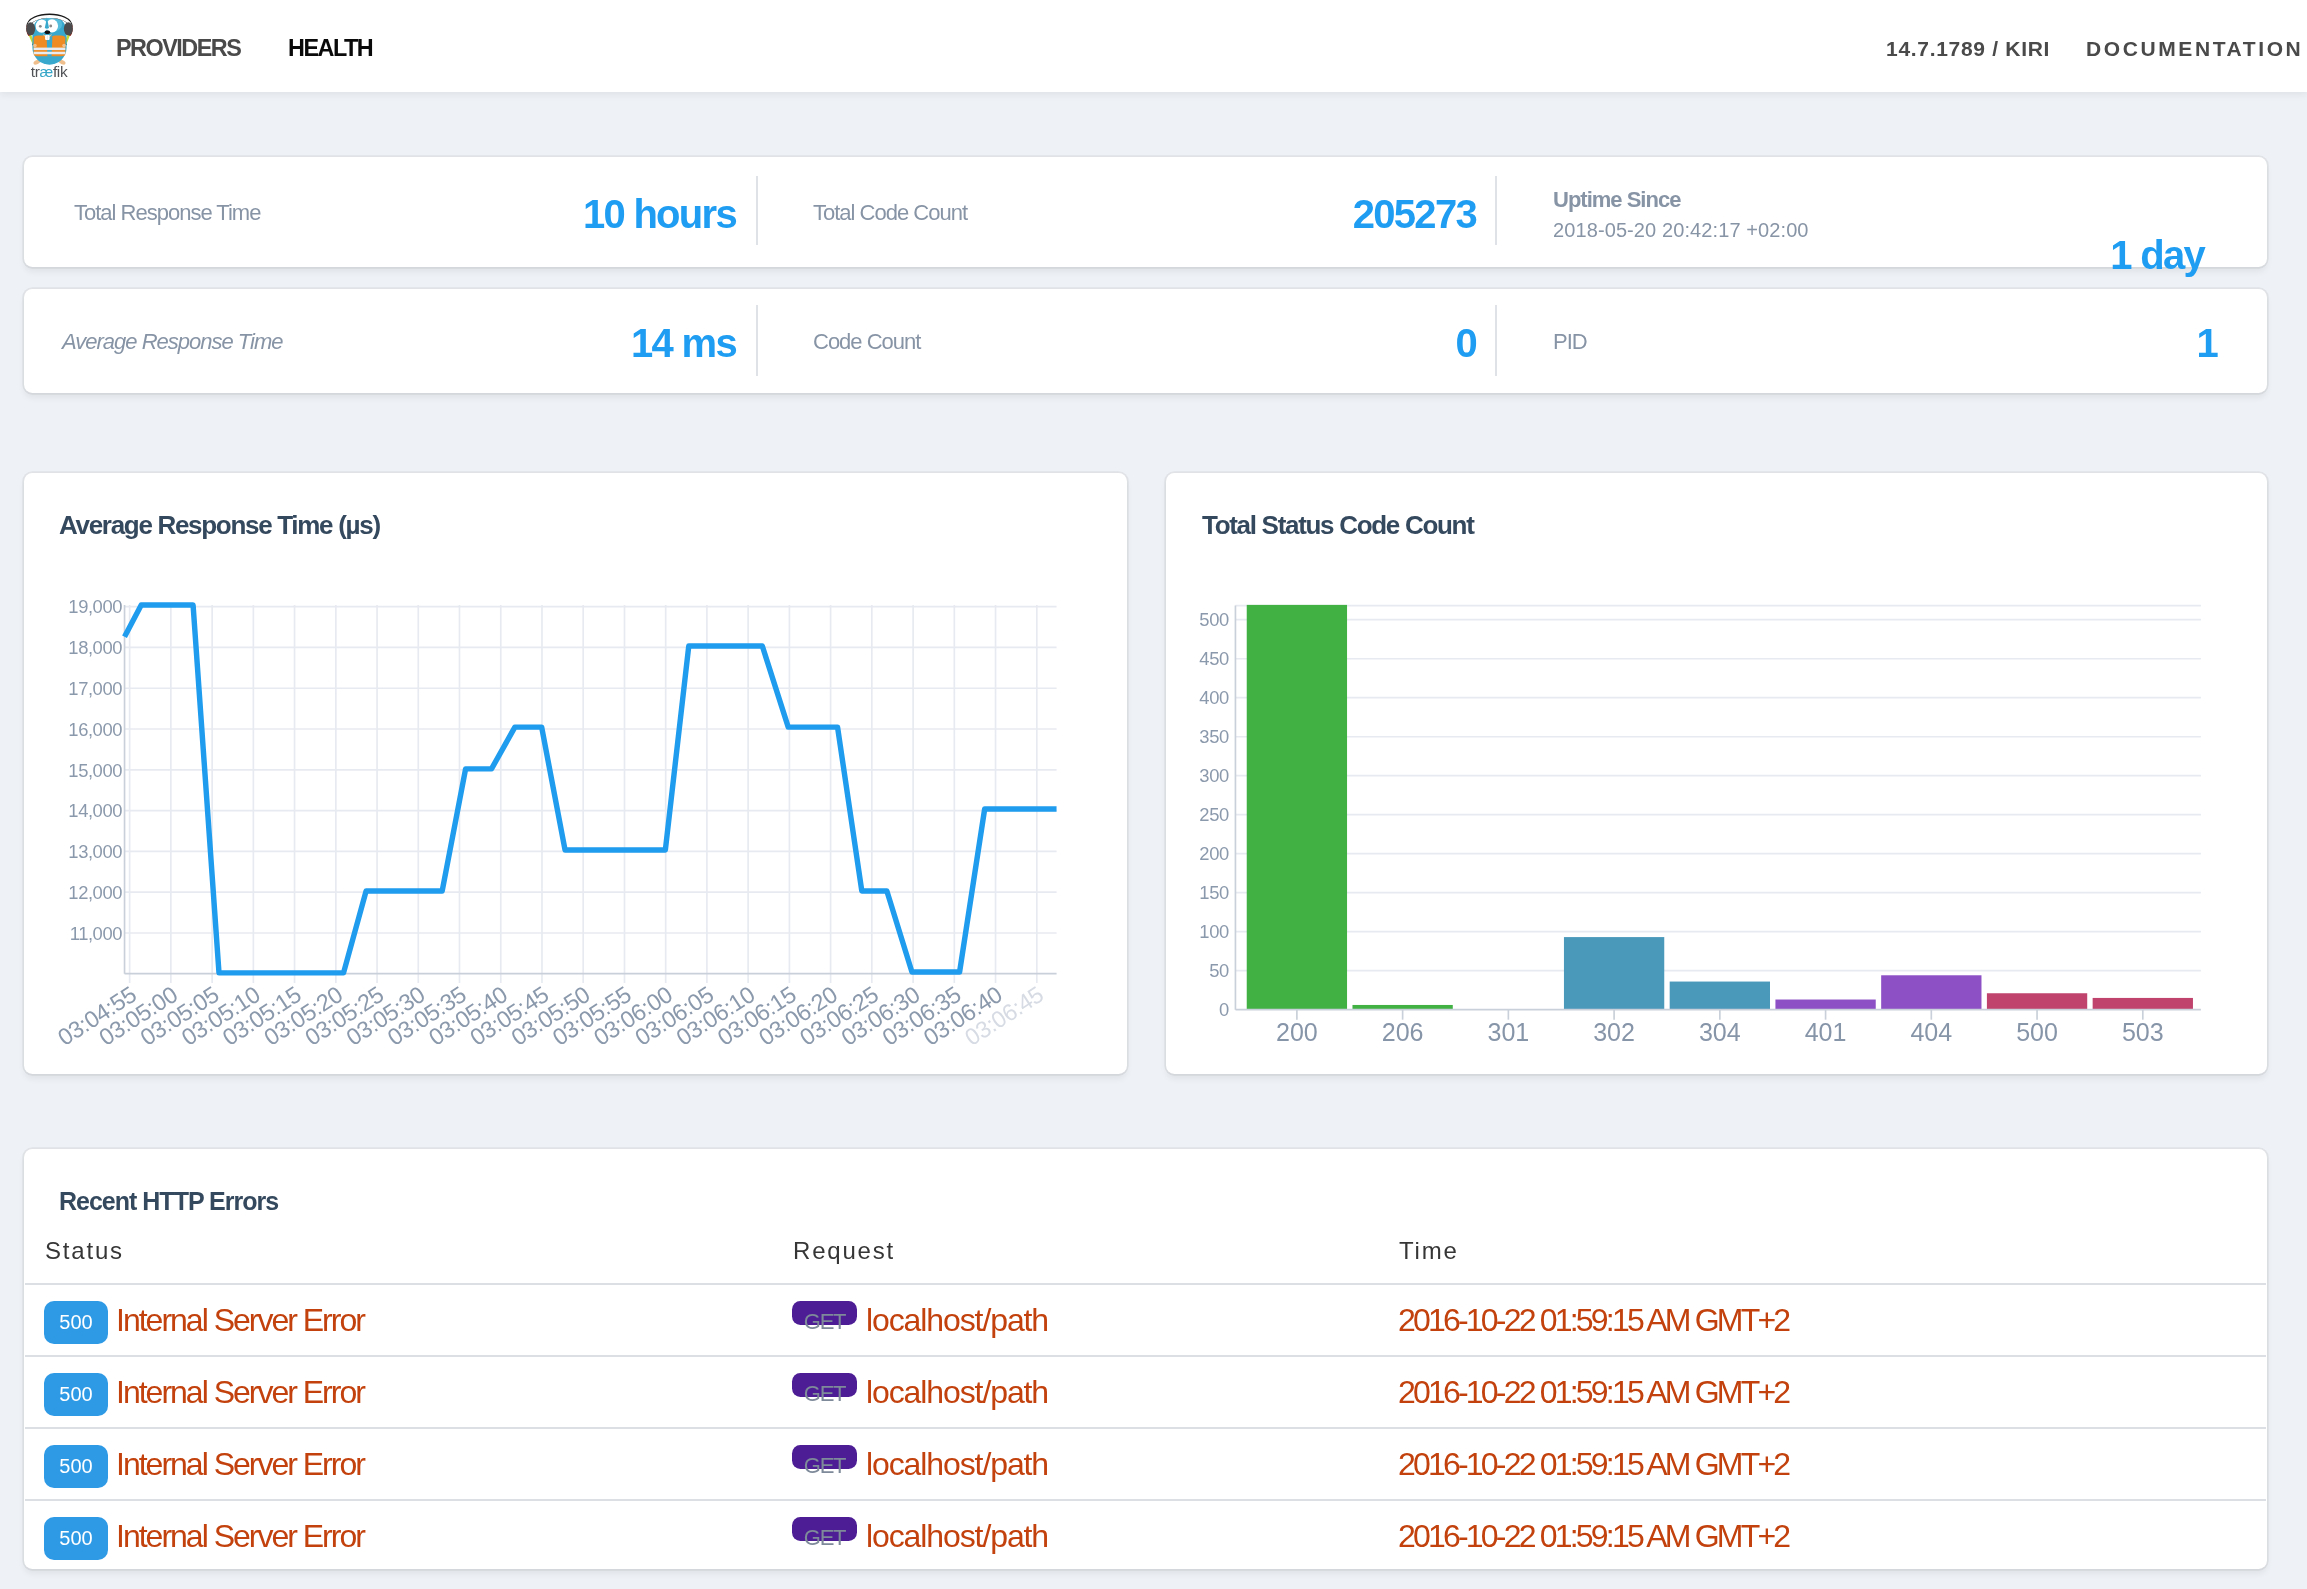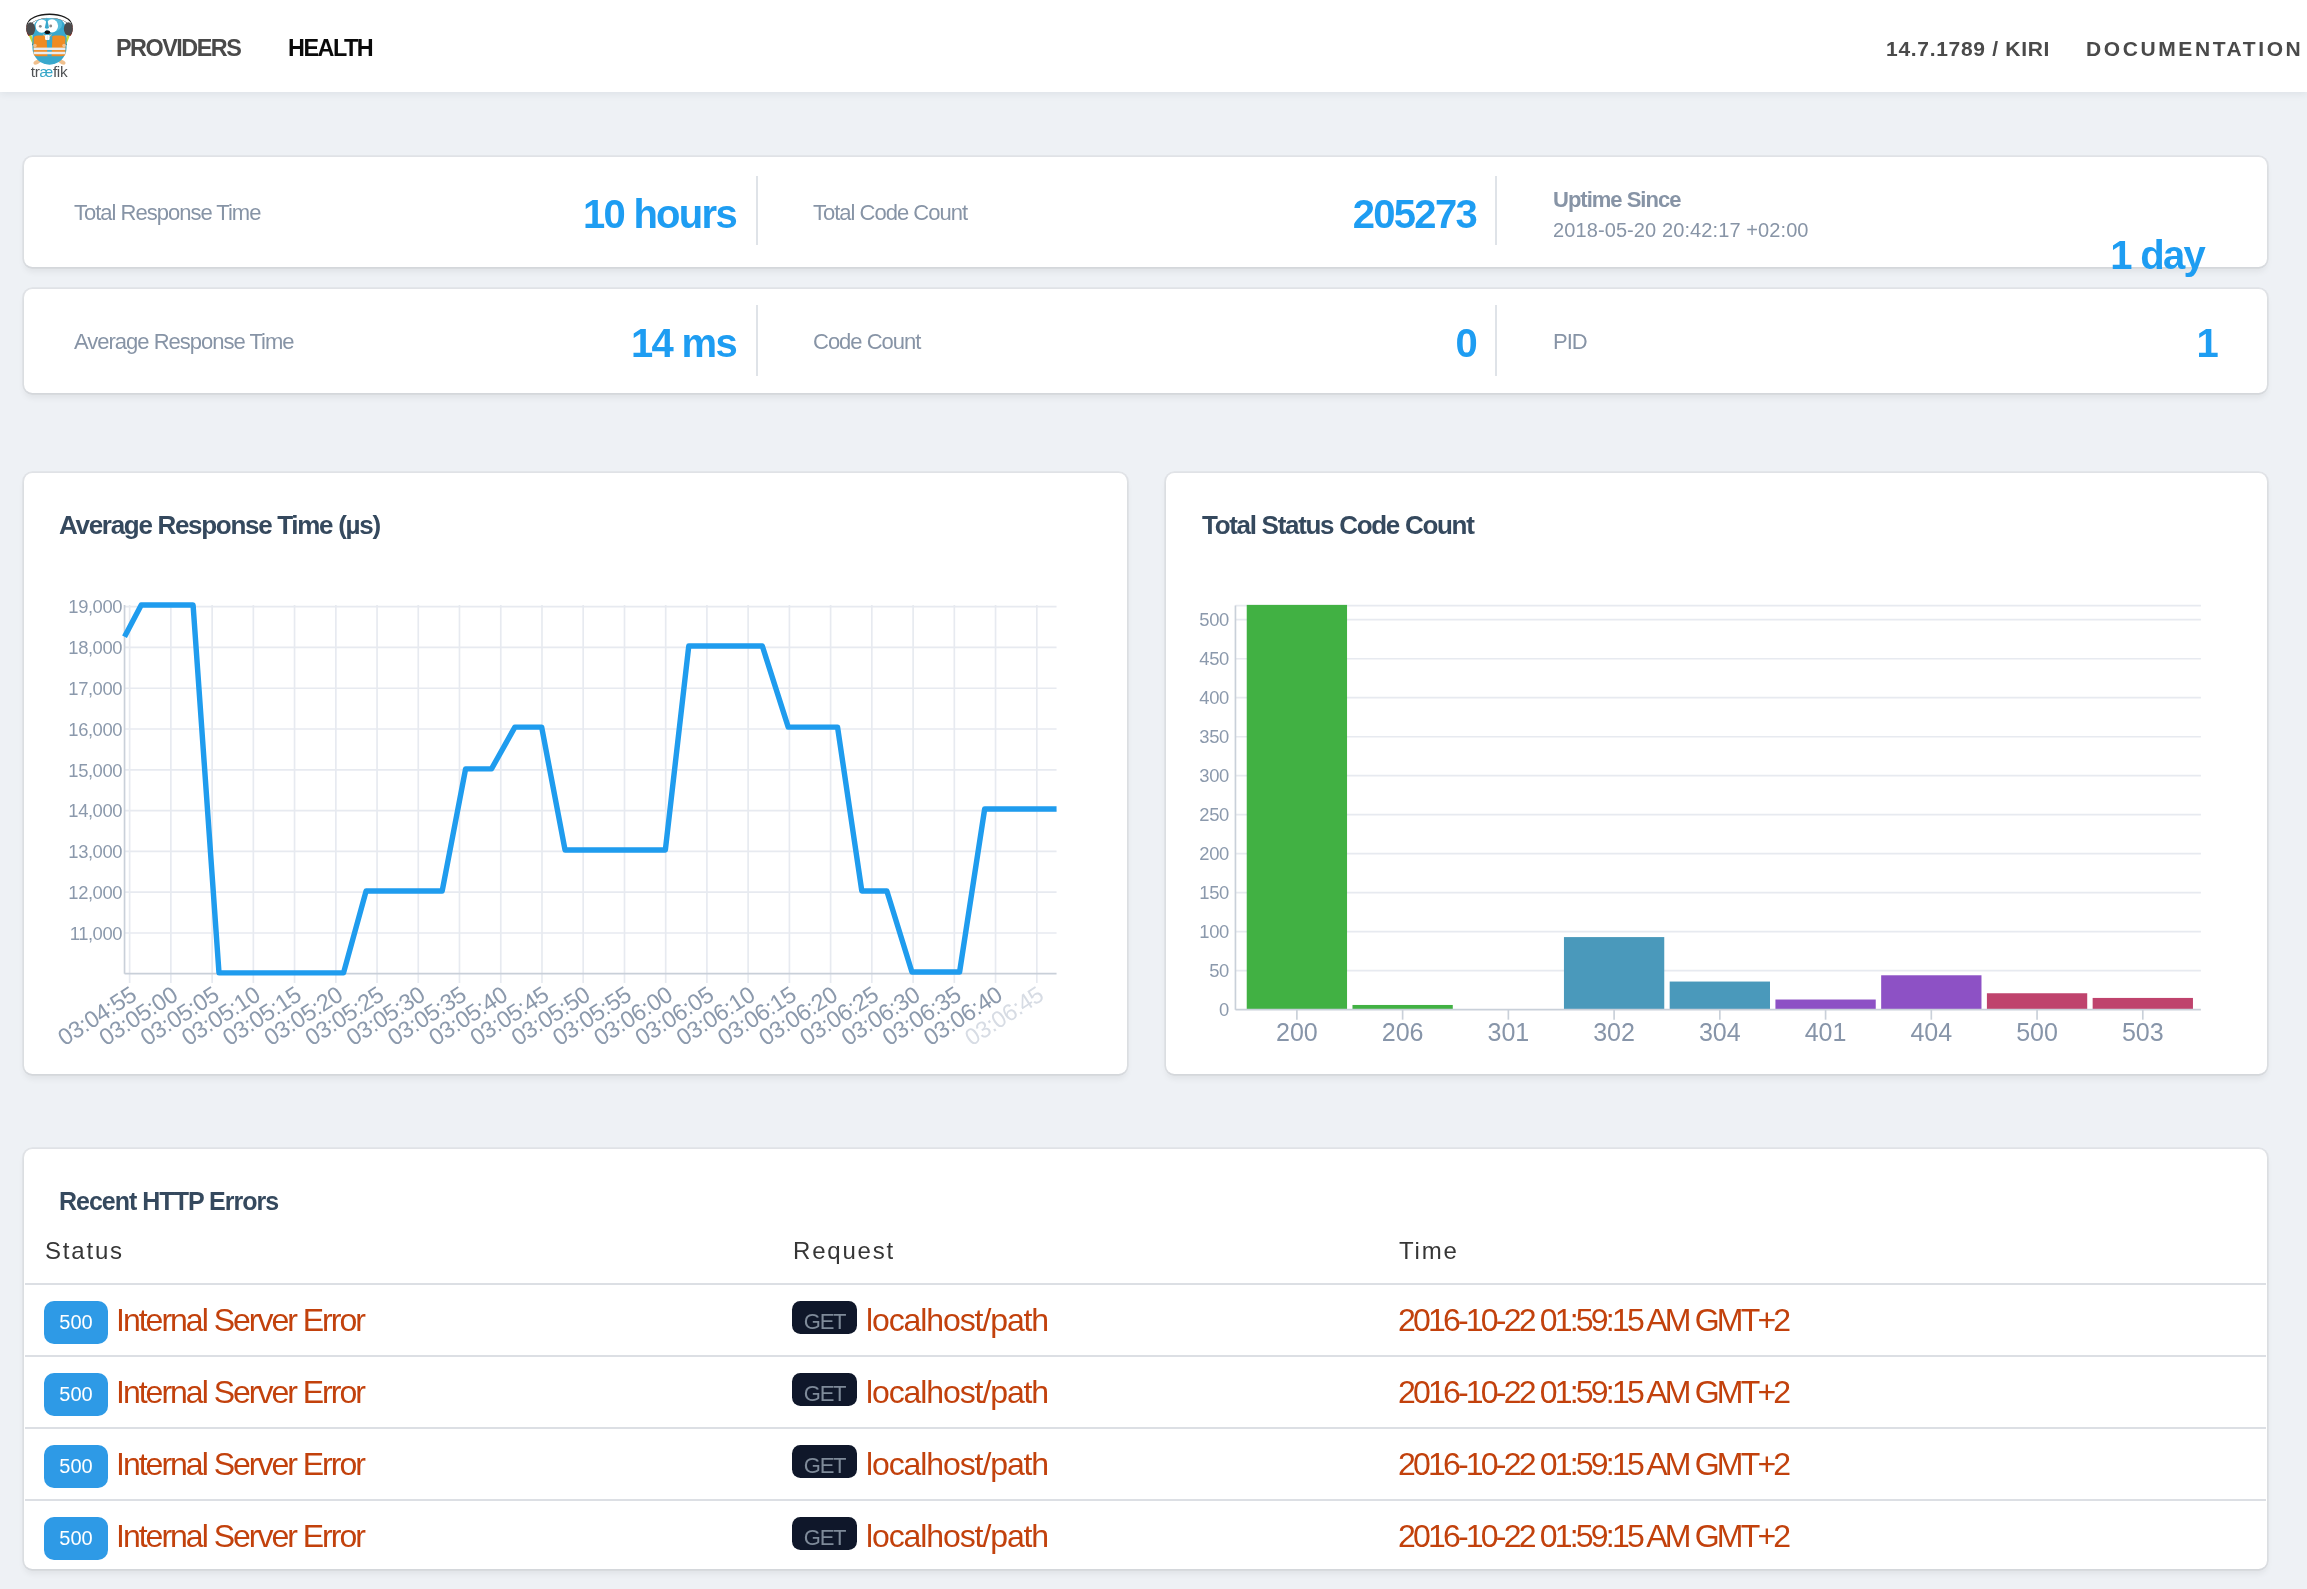--- a/index.html
+++ b/index.html
@@ -12,21 +12,21 @@
   box-shadow: 0 0 0 1.7px rgba(10,10,10,0.06), 0 4.2px 5.9px rgba(10,10,10,0.06); }
 .lbl { font-size:22px; color:#8794a6; letter-spacing:-1px; }
 .val { font-size:40px; font-weight:bold; color:#1e9df2; letter-spacing:-1.7px; }
 .vdiv { position:absolute; width:1.7px; background:#dfe3e8; }
 .ctitle { font-size:26px; font-weight:bold; color:#35495e; letter-spacing:-1.3px; }
 .th { font-size:24px; color:#363636; letter-spacing:1.8px; }
 .td { font-size:32px; color:#c2410c; }
 .hr { position:absolute; height:1.7px; background:#dcdfe4; }
 .b500 { position:absolute; width:64px; height:43px; border-radius:10px; background:#2e9ae6;
   color:#fff; font-size:20px; text-align:center; line-height:43px; }
-.bget { position:absolute; width:65px; height:33px; border-radius:8.4px; background:#0f172a;
+.bget { position:absolute; width:65px; height:24px; border-radius:8.4px; background:#4c1d95;
   color:#7e8a99; font-size:22px; text-align:center; line-height:41px; letter-spacing:-1.3px; }
 svg text { font-family:"Liberation Sans", sans-serif; }
 </style></head>
 <body>
 <div class="nav">
 <svg class="logo" width="75" height="88" viewBox="0 0 90 105">
 <line x1="13.5" y1="32.5" x2="21" y2="49.5" stroke="#c3dc34" stroke-width="3"></line>
 <line x1="64" y1="32.5" x2="57" y2="49.5" stroke="#c3dc34" stroke-width="3"></line>
 <line x1="19.7" y1="47" x2="22.3" y2="52" stroke="#111" stroke-width="3.6"></line>
 <line x1="58.3" y1="47" x2="55.7" y2="52" stroke="#111" stroke-width="3.6"></line>
@@ -70,21 +70,21 @@
 <span class="abs val" style="right:1571px; top:194px;text-align:right;">10 hours</span>
 <span class="abs lbl" style="left:813px; top:202px;">Total Code Count</span>
 <span class="abs val" style="right:831px; top:194px;">205273</span>
 <span class="abs lbl" style="left:1553px; top:189px;font-weight:bold;">Uptime Since</span>
 <span class="abs lbl" style="left:1553px; top:220px; font-size:20px; letter-spacing:0.1px;">2018-05-20 20:42:17 +02:00</span>
 <span class="abs val" style="right:103px; top:194px;margin-top:41px;">1 day</span>
 
 <div class="card" style="left:24px; top:289px; width:2243px; height:104px;"></div>
 <div class="vdiv" style="left:756px; top:305px; height:71px;"></div>
 <div class="vdiv" style="left:1495px; top:305px; height:71px;"></div>
-<span class="abs lbl" style="left:74px; top:331px;">Average Response Time</span>
+<span class="abs lbl" style="left:62px; top:331px;font-style:italic;">Average Response Time</span>
 <span class="abs val" style="right:1571px; top:323px;">14 ms</span>
 <span class="abs lbl" style="left:813px; top:331px;">Code Count</span>
 <span class="abs val" style="right:831px; top:323px;">0</span>
 <span class="abs lbl" style="left:1553px; top:331px;">PID</span>
 <span class="abs val" style="right:90px; top:323px;">1</span>
 
 <div class="card" style="left:24px; top:473px; width:1103px; height:601px;"></div>
 <span class="abs ctitle" style="left:59px; top:512px;">Average Response Time (µs)</span>
 <svg class="abs" style="left:24px; top:473px;" width="1103" height="601" viewBox="0 0 1319 719">
 <line x1="120" y1="159.9" x2="1235" y2="159.9" stroke="#e7eaf0" stroke-width="2"></line>

